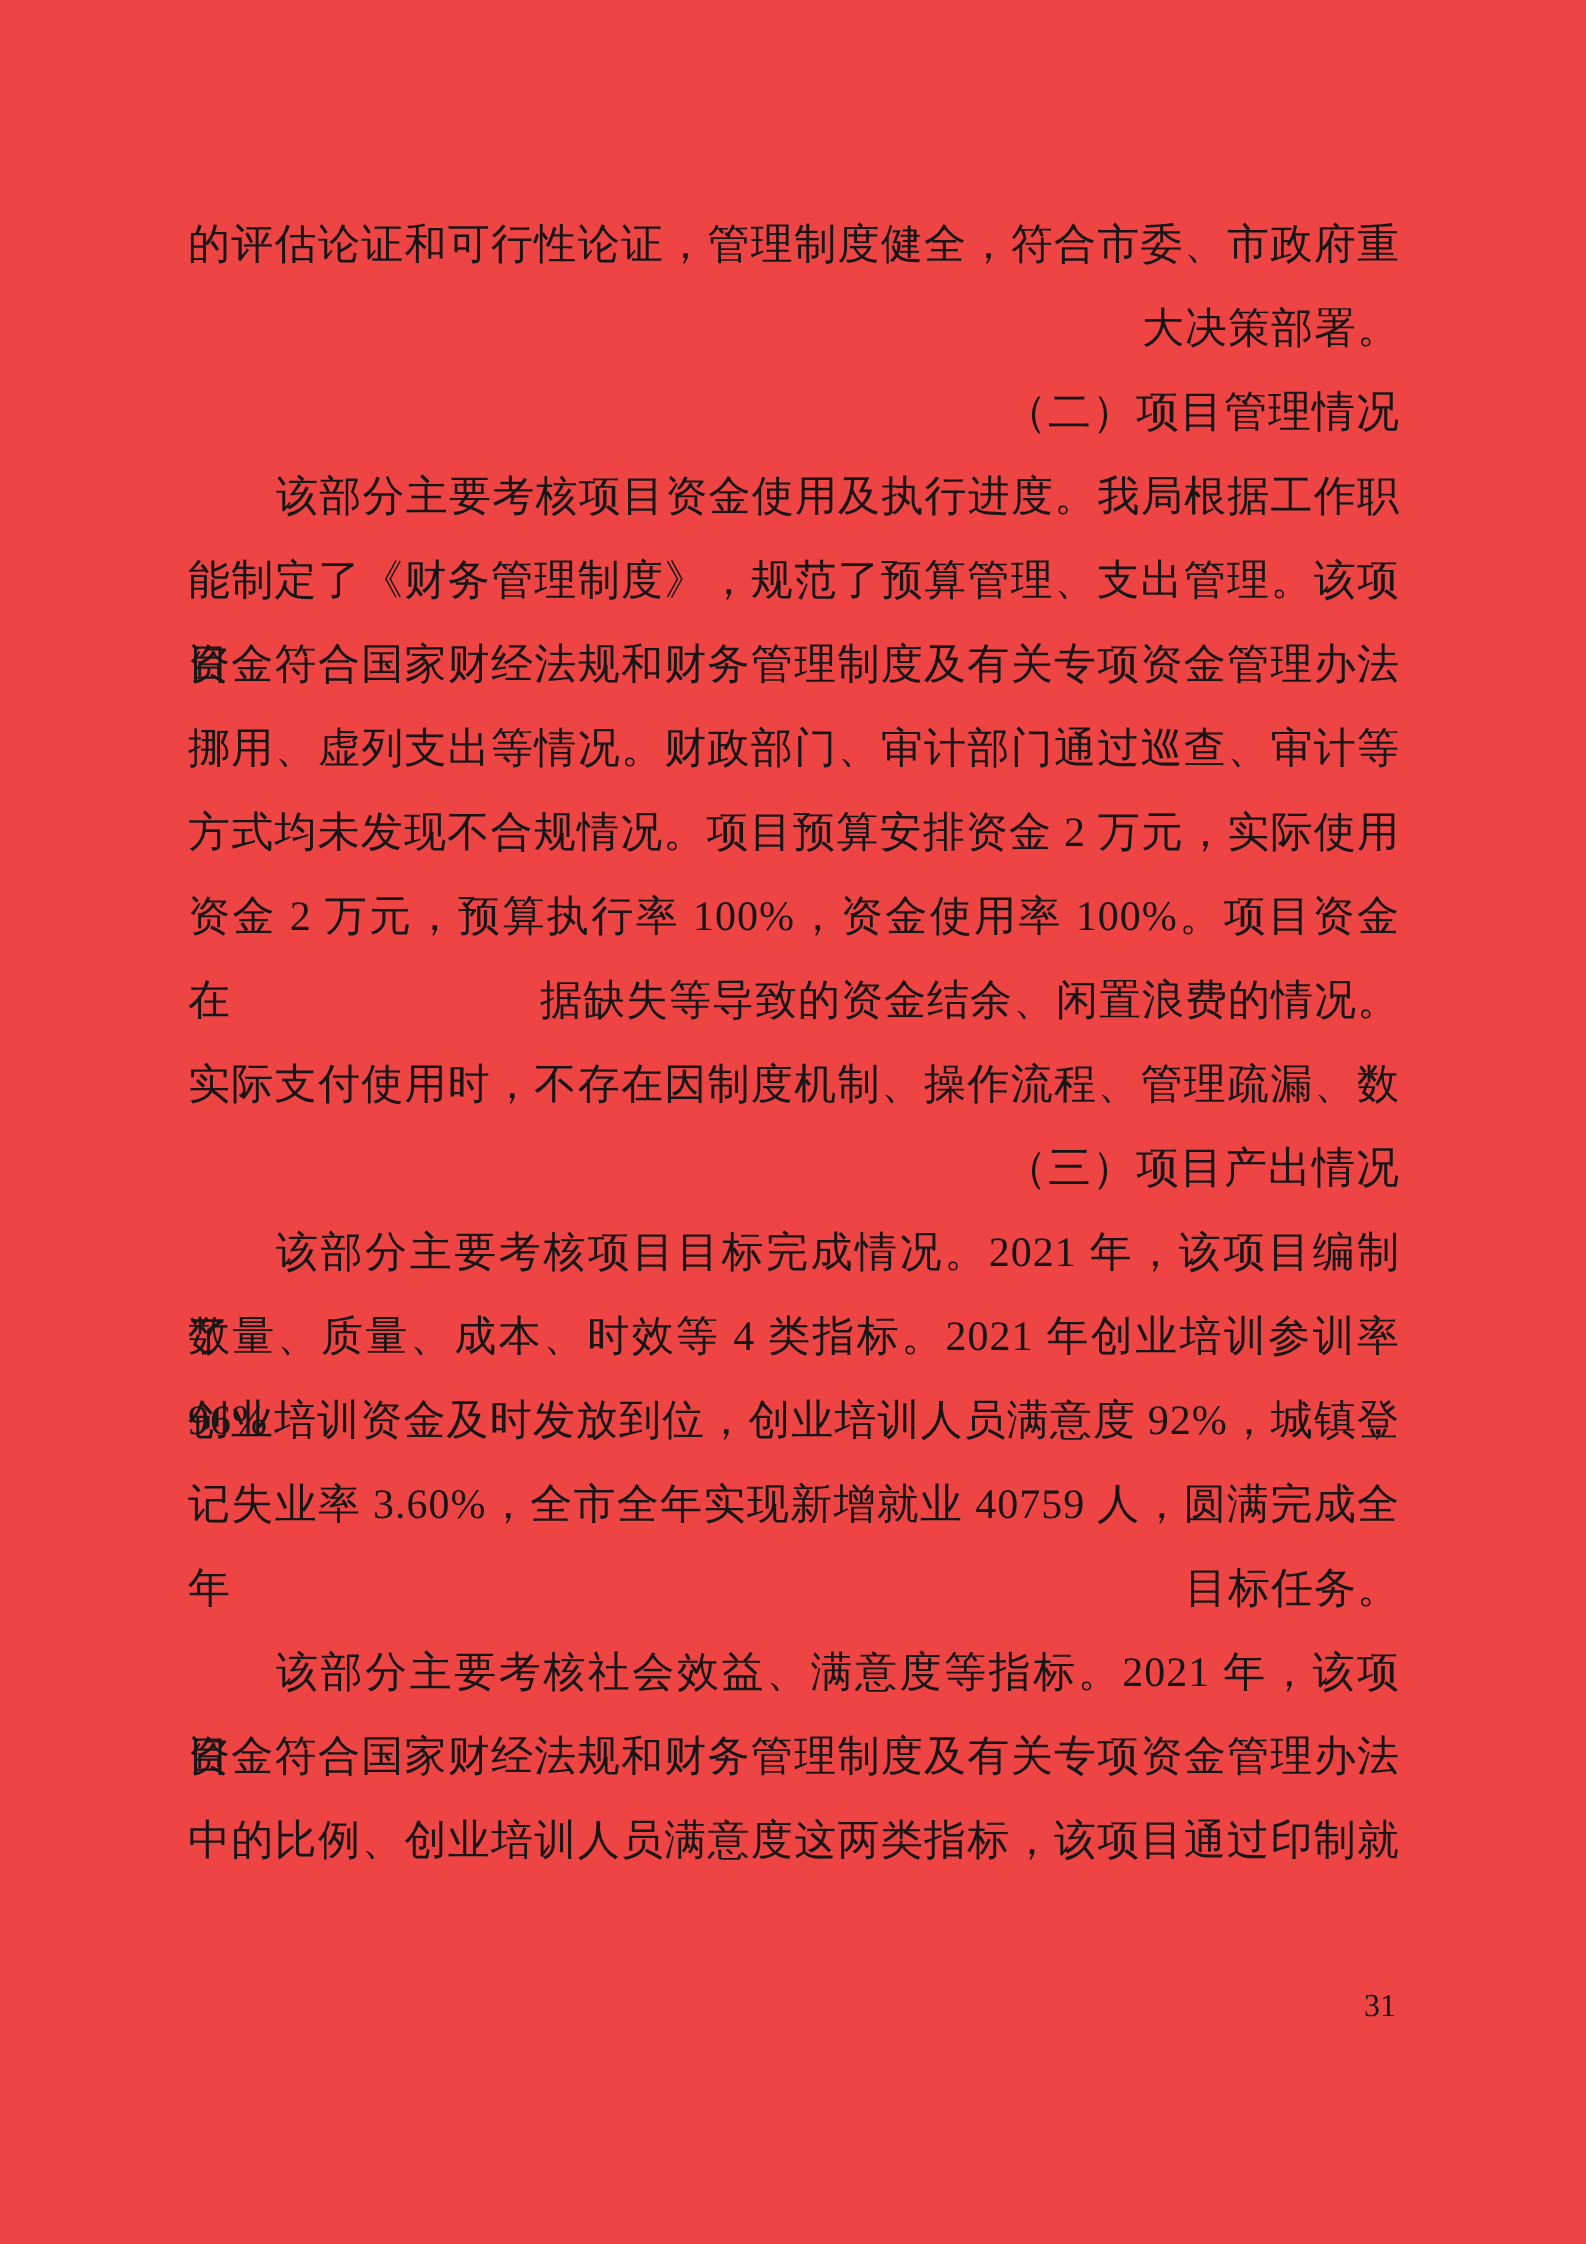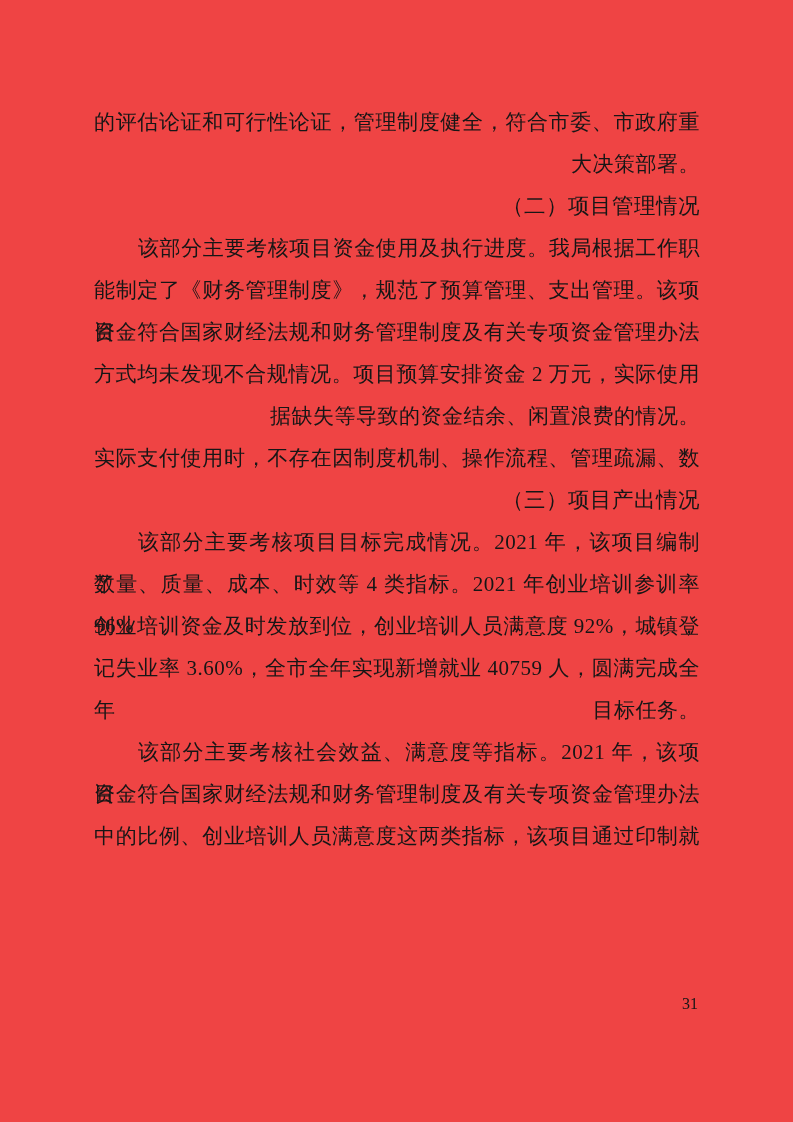--- a/index.html
+++ b/index.html
@@ -49,21 +49,23 @@
 <body>
 
 <div class="page">
   <div class="text-block">
     <div class="ln j">的评估论证和可行性论证，管理制度健全，符合市委、市政府重</div>
     <div class="ln">大决策部署。</div>
     <div class="ln head ind">（二）项目管理情况</div>
     <div class="ln j ind">该部分主要考核项目资金使用及执行进度。我局根据工作职</div>
     <div class="ln j">能制定了《财务管理制度》，规范了预算管理、支出管理。该项目</div>
     <div class="ln j">资金符合国家财经法规和财务管理制度及有关专项资金管理办法</div>
+    <div class="ln j">挪用、虚列支出等情况。财政部门、审计部门通过巡查、审计等</div>
     <div class="ln j">方式均未发现不合规情况。项目预算安排资金 2 万元，实际使用</div>
+    <div class="ln j">资金 2 万元，预算执行率 100%，资金使用率 100%。项目资金在</div>
     <div class="ln">据缺失等导致的资金结余、闲置浪费的情况。</div>
     <div class="ln j">实际支付使用时，不存在因制度机制、操作流程、管理疏漏、数</div>
     <div class="ln head ind">（三）项目产出情况</div>
     <div class="ln j ind">该部分主要考核项目目标完成情况。2021 年，该项目编制了</div>
     <div class="ln j">数量、质量、成本、时效等 4 类指标。2021 年创业培训参训率 96%，</div>
     <div class="ln j">创业培训资金及时发放到位，创业培训人员满意度 92%，城镇登</div>
     <div class="ln j">记失业率 3.60%，全市全年实现新增就业 40759 人，圆满完成全年</div>
     <div class="ln">目标任务。</div>
     <div class="ln j ind">该部分主要考核社会效益、满意度等指标。2021 年，该项目</div>
     <div class="ln j">资金符合国家财经法规和财务管理制度及有关专项资金管理办法</div>

